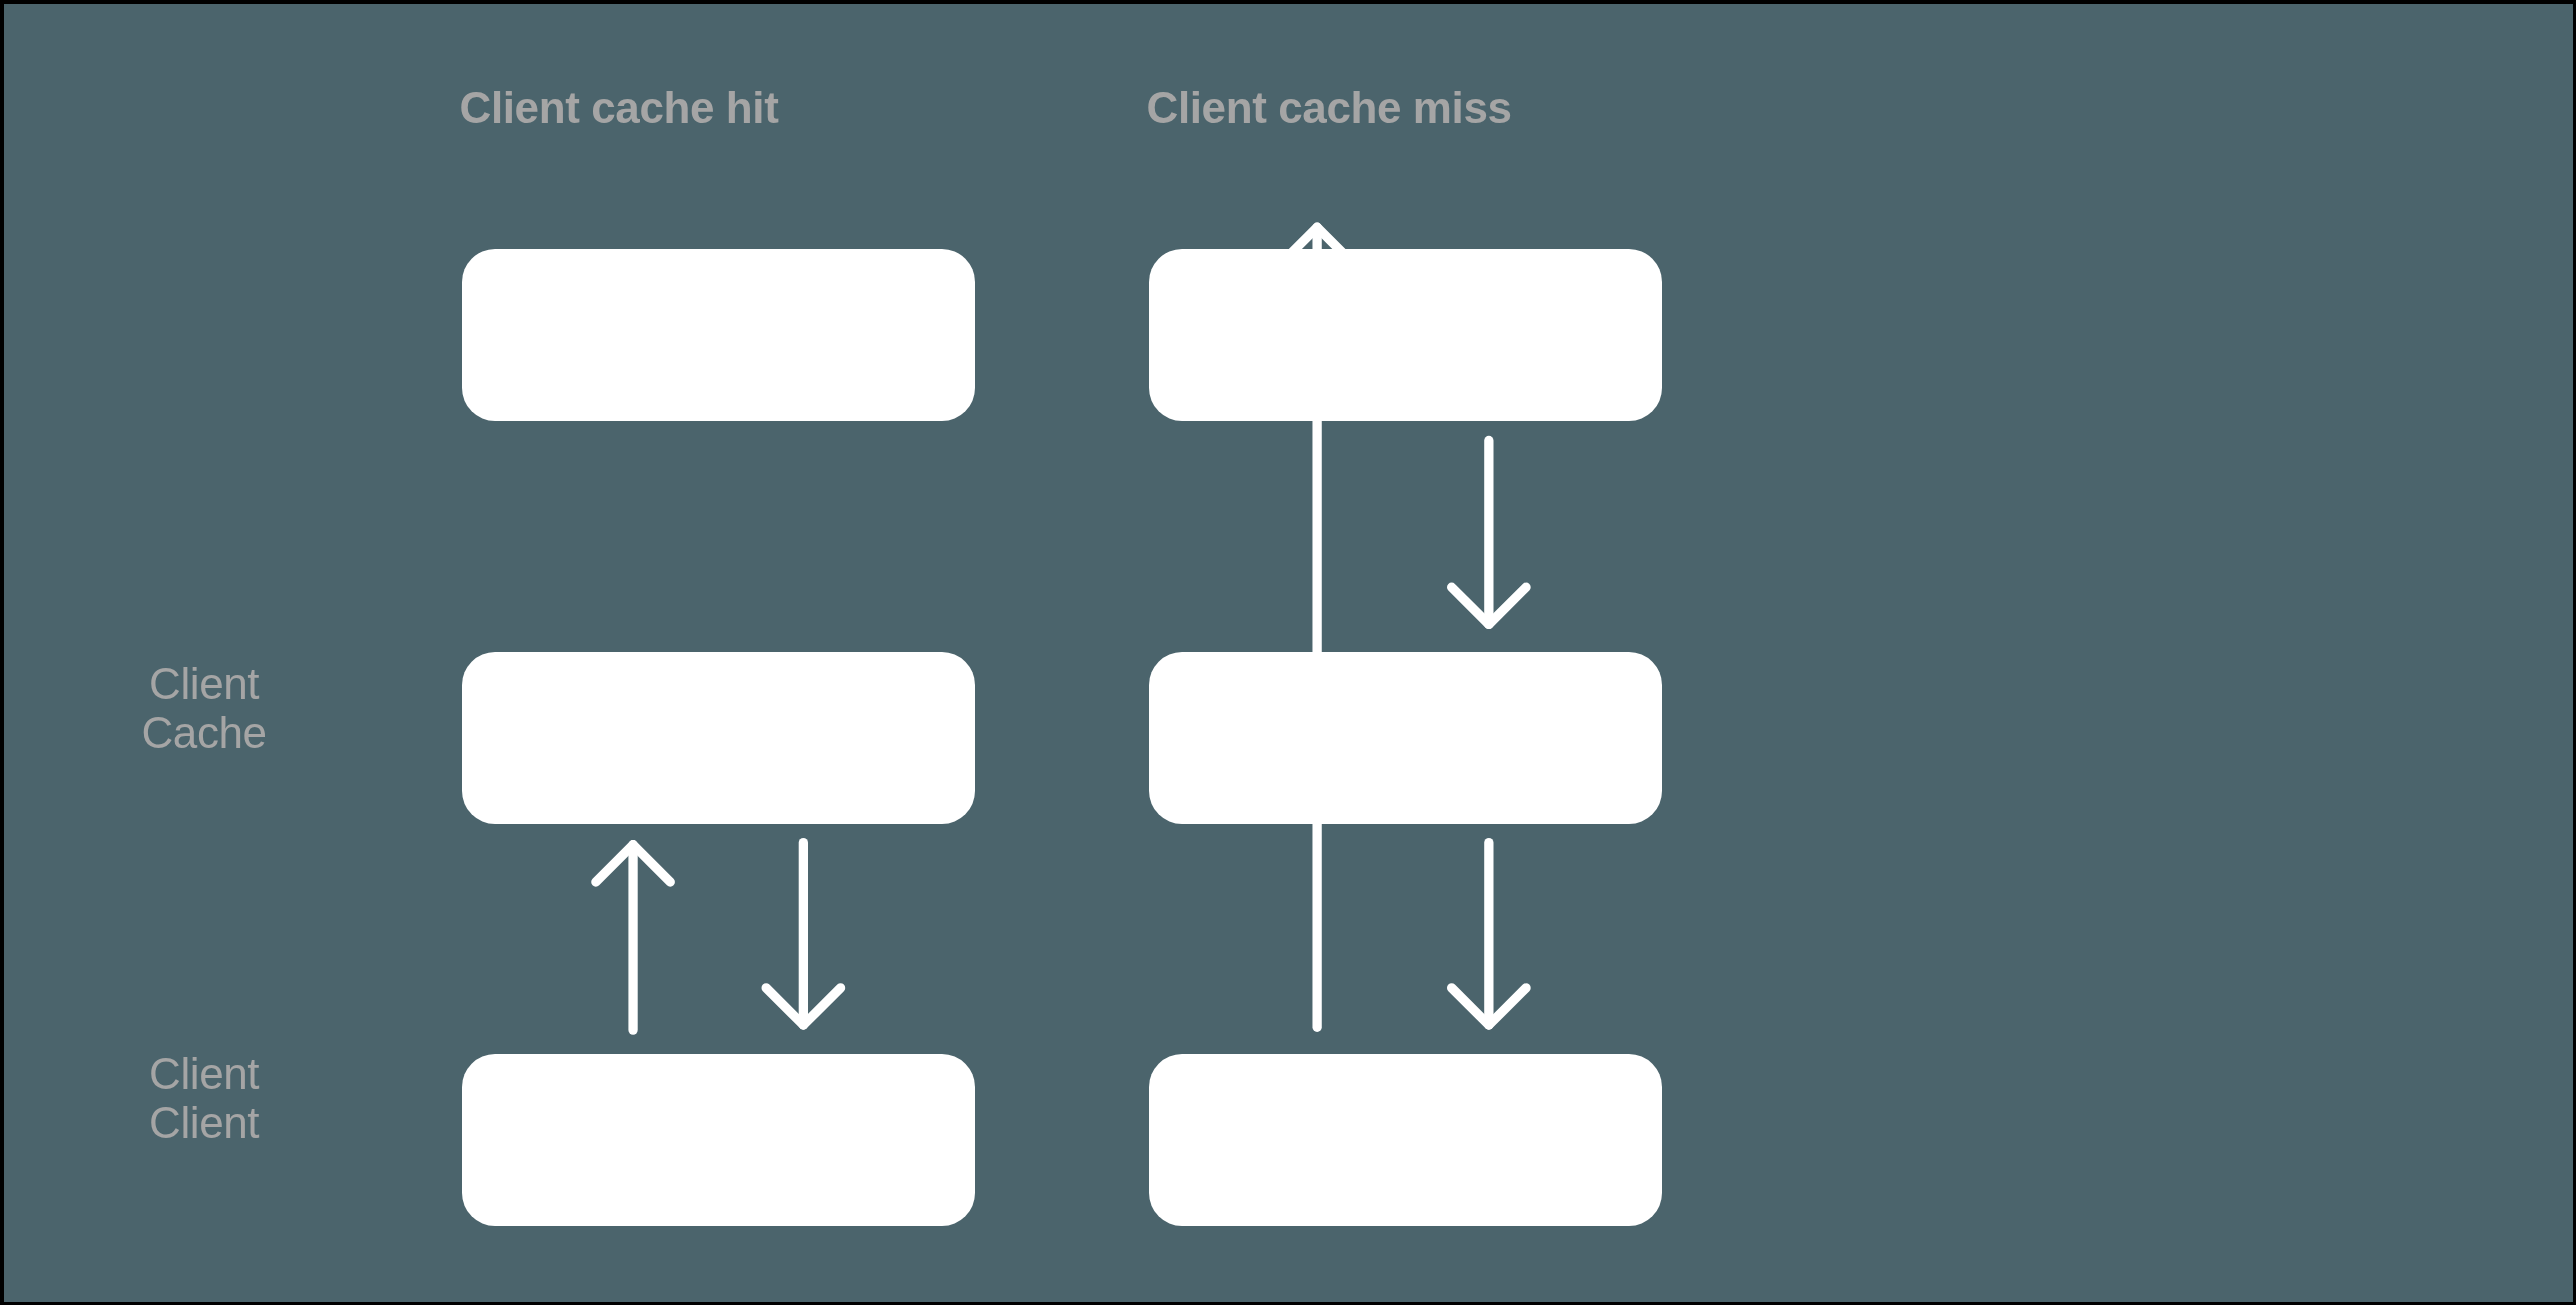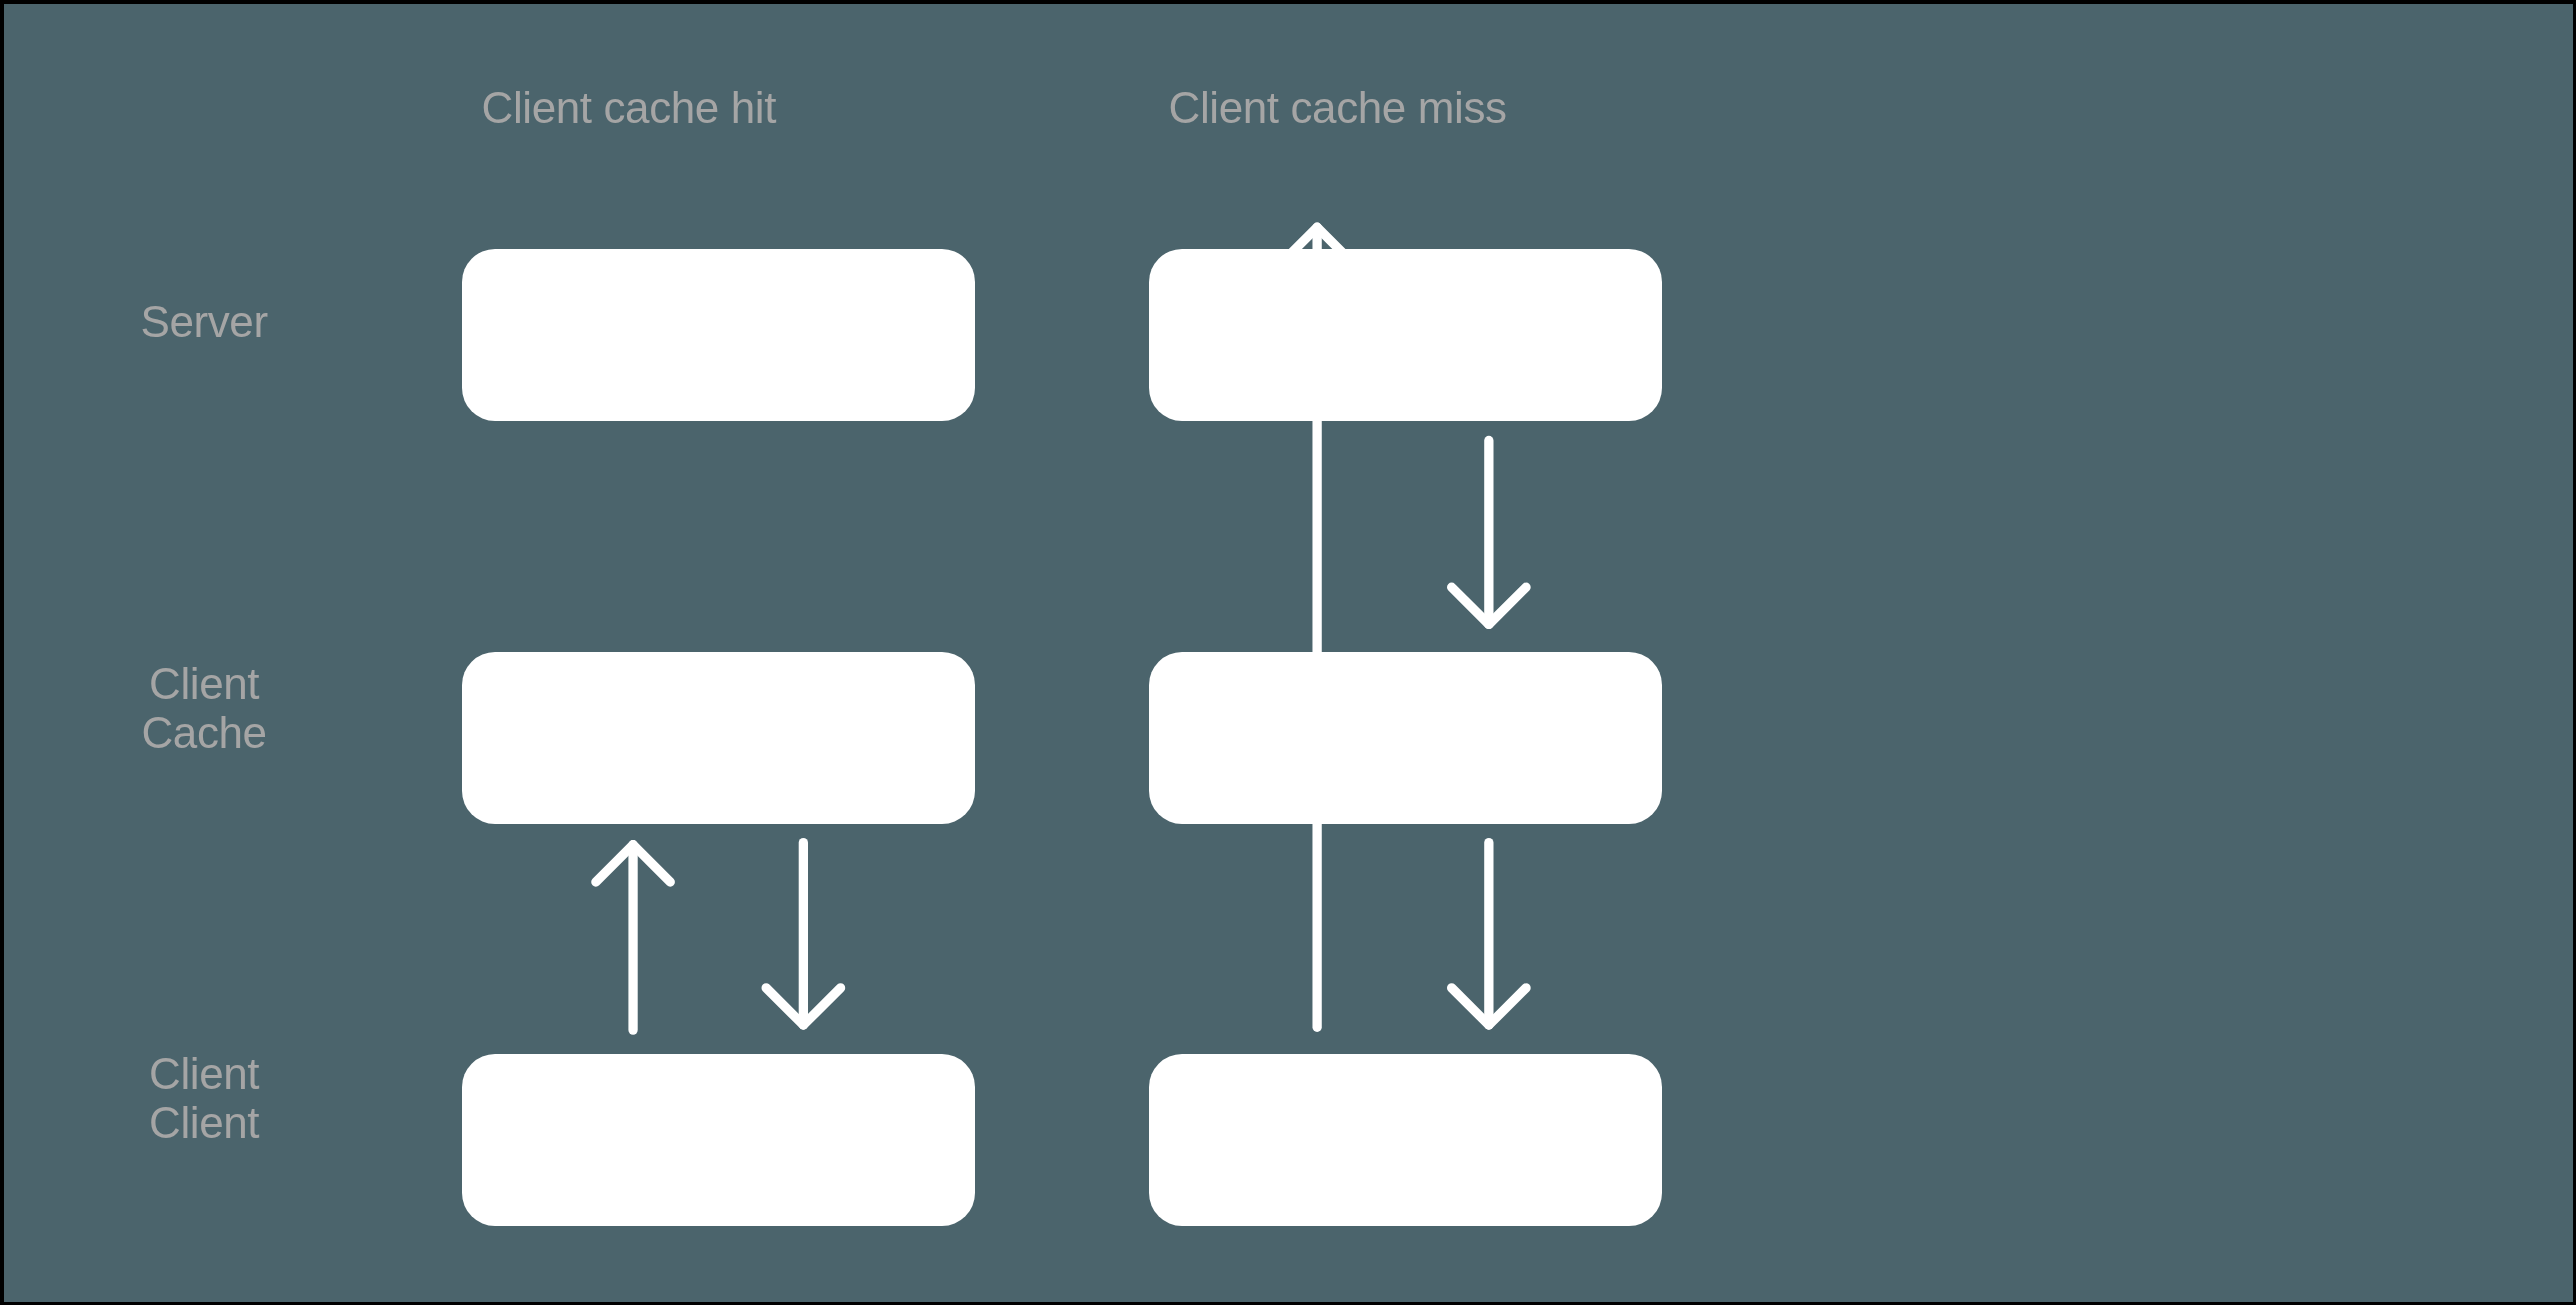--- a/index.html
+++ b/index.html
@@ -33,25 +33,24 @@
     height: 1298px;
     background: #4b646c;
     overflow: hidden;
   }
 
   
   .col-header {
     position: absolute;
     color: #a5a5a5;
     font-size: 44px;
-    font-weight: 400;
+    font-weight: 700;
     letter-spacing: -0.4px;
     line-height: 1;
     white-space: nowrap;
-    margin-left: 22px;
   }
   #col-header-hit  { left: 456px;  top: 82px; }
   #col-header-miss { left: 1143px; top: 82px; }
 
   
   .row-label {
     position: absolute;
     color: #a5a5a5;
     font-size: 44px;
     font-weight: 400;
@@ -114,23 +113,20 @@
 
       <g>
         <line class="arrow-stroke" x1="1835" y1="1430" x2="1835" y2="312"></line>
         <polyline class="arrow-stroke" points="1777,370 1835,312 1893,370"></polyline>
       </g>
     </svg>
 
     <div class="col-header" id="col-header-hit">Client cache hit</div>
     <div class="col-header" id="col-header-miss">Client cache miss</div>
 
-    <div class="row-label" id="row-label-server">
-      <div>Server</div>
-    </div>
 
     <div class="row-label" id="row-label-client-cache">
       <div>Client</div>
       <div>Cache</div>
     </div>
 
     <div class="row-label" id="row-label-client-render">
       <div>Client</div>
       <div>Client</div>
     </div>

